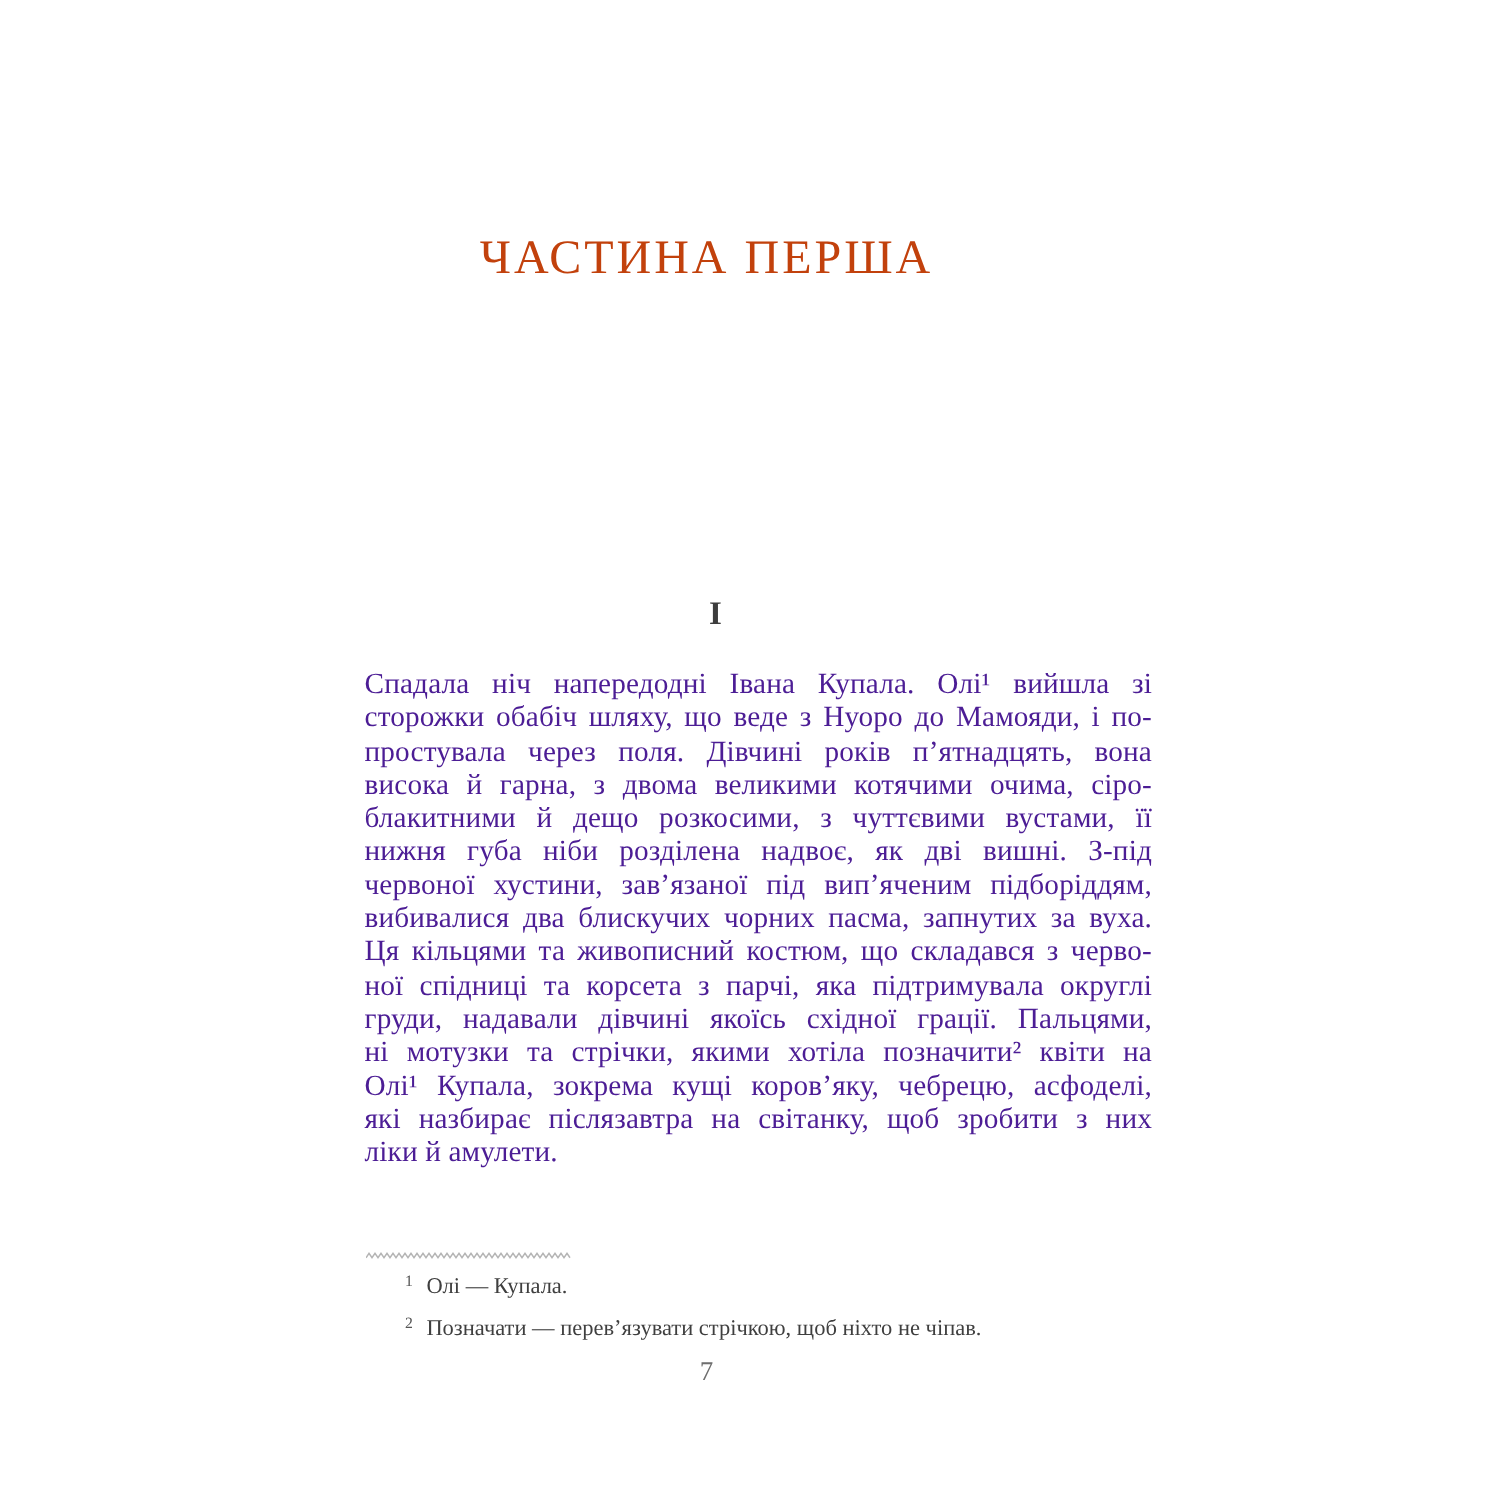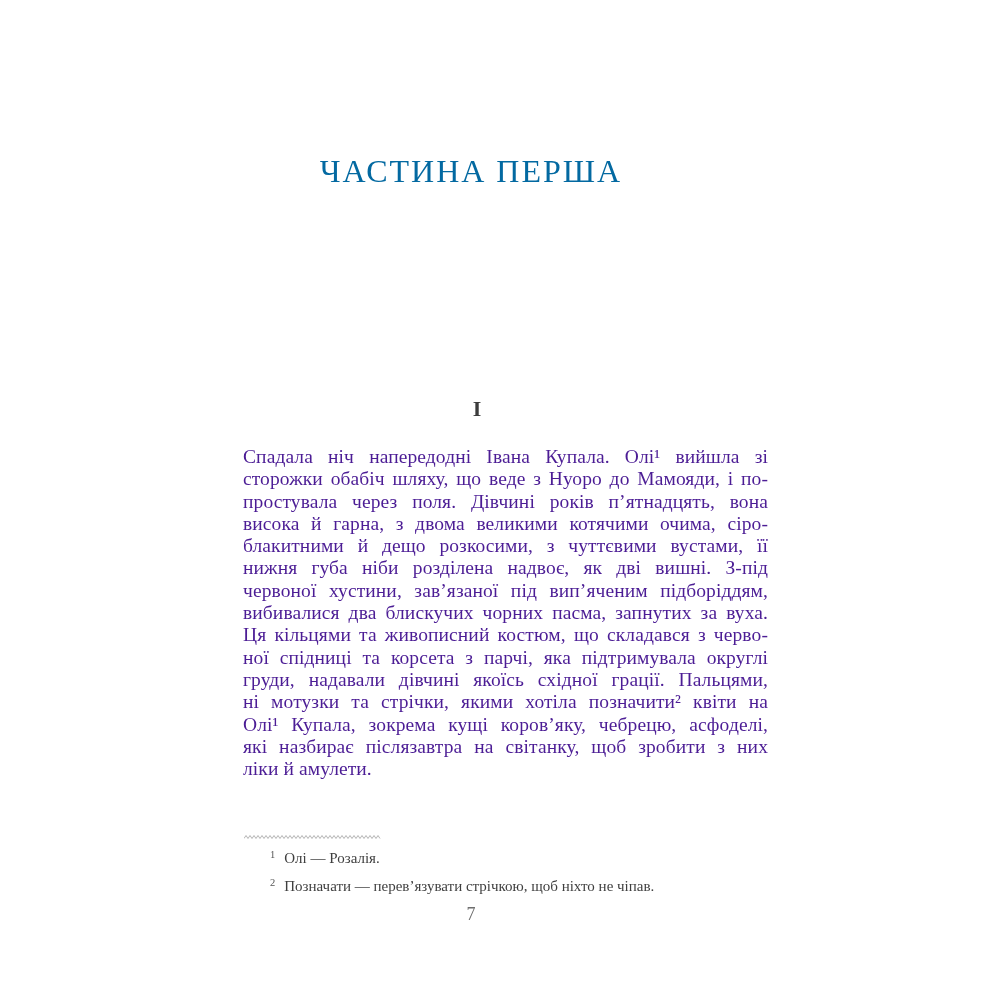--- a/index.html
+++ b/index.html
@@ -17,21 +17,21 @@
   }
   .part-title {
     position: absolute;
     top: 153px;
     left: 471px;
     transform: translateX(-50%);
     margin: 0;
     font-size: 32px;
     font-weight: 400;
     letter-spacing: 2px;
-    color: #0369a1;
+    color: #c2410c;
     white-space: nowrap;
   }
   .chapter-number {
     position: absolute;
     top: 396px;
     left: 477px;
     transform: translateX(-50%);
     font-size: 22px;
     font-weight: 700;
     color: #3d3d3d;
@@ -129,21 +129,21 @@
       <div class="para-line">ліки й амулети.</div>
     </div>
 
   <svg class="footnote-sep" width="152" height="6" viewBox="0 0 152 6" aria-hidden="true">
     <path d="M0 4.5 l2 -3 2 3 2 -3 2 3 2 -3 2 3 2 -3 2 3 2 -3 2 3 2 -3 2 3 2 -3 2 3 2 -3 2 3 2 -3 2 3 2 -3 2 3 2 -3 2 3 2 -3 2 3 2 -3 2 3 2 -3 2 3 2 -3 2 3 2 -3 2 3 2 -3 2 3 2 -3 2 3 2 -3 2 3 2 -3 2 3 2 -3 2 3 2 -3 2 3 2 -3 2 3 2 -3 2 3 2 -3 2 3 2 -3 2 3 2 -3 2 3 2 -3 2 3 2 -3 2 3 2 -3 2 3 2 -3 2 3 2 -3 2 3 2 -3 2 3 2 -3 2 3" fill="none" stroke="#b5b5b5" stroke-width="1"></path>
   </svg>
 
   <div class="footnotes">
 
       <div class="footnote">
-        <span class="fn-marker">1</span><span class="fn-text">Олі — Розалія.</span>
+        <span class="fn-marker">1</span><span class="fn-text">Олі — Купала.</span>
       </div>
 
       <div class="footnote">
         <span class="fn-marker">2</span><span class="fn-text">Позначати — перев’язувати стрічкою, щоб ніхто не чіпав.</span>
       </div>
     </div>
 
   <div class="page-number">7</div>
 
 </div>

